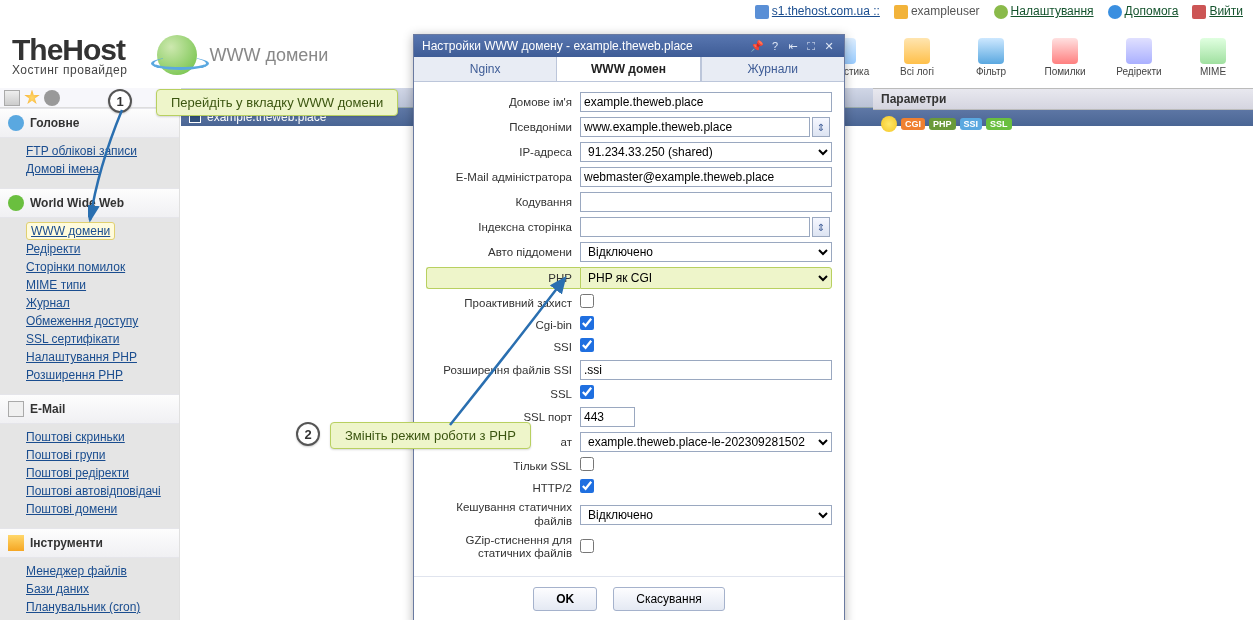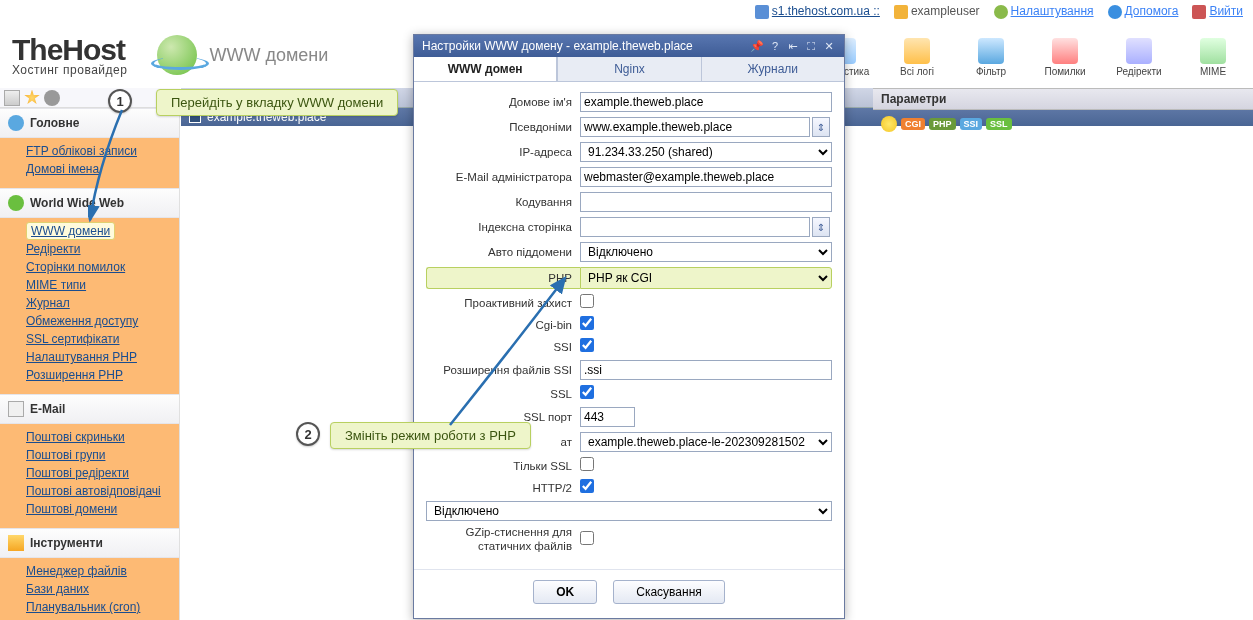--- a/index.html
+++ b/index.html
@@ -3,21 +3,21 @@
 <meta charset="utf-8">
 <style>
 * { box-sizing: border-box; margin: 0; padding: 0; }
 body { font-family: Arial, Helvetica, sans-serif; font-size: 12px; background: #fff; color: #333; width: 1253px; height: 620px; overflow: hidden; position: relative; }
 a { text-decoration: underline; color: #1a4d8f; cursor: pointer; }
 
 
 .topbar { position: absolute; top: 0; right: 0; display: flex; align-items: center; gap: 14px; padding: 4px 10px; font-size: 12px; }
 .topbar .server { color: #1a4d8f; }
 .topbar .user { color: #555; }
-.topbar a { color: #3b82f6; }
+.topbar a { color: #14532d; }
 .topbar .ico { display: inline-block; width: 14px; height: 14px; vertical-align: middle; margin-right: 3px; }
 .ico-server { background: #5a8fd6; border-radius: 2px; }
 .ico-user { background: #f2b33a; border-radius: 2px; }
 .ico-gear { background: #8aba4a; border-radius: 50%; }
 .ico-help { background: #3a8fe0; border-radius: 50%; }
 .ico-exit { background: #c55; border-radius: 2px; }
 
 
 .header { position: absolute; top: 26px; left: 0; right: 0; height: 58px; display: flex; align-items: center; }
 .logo { margin-left: 12px; }
@@ -40,21 +40,21 @@
 .ti-mime { background: linear-gradient(#e0ffe0,#a0e0a0); }
 
 
 .left-toolbar { position: absolute; top: 88px; left: 0; width: 180px; height: 20px; display: flex; align-items: center; gap: 4px; padding-left: 4px; background: #f7f7fb; border-bottom: 1px solid #ddd; }
 .left-toolbar .lti { width: 16px; height: 16px; }
 .lti-list { background: linear-gradient(#eee,#ccc); border:1px solid #aaa; }
 .lti-star { background: radial-gradient(circle,#ffd76a,#f5a623); clip-path: polygon(50% 0,61% 35%,98% 35%,68% 57%,79% 91%,50% 70%,21% 91%,32% 57%,2% 35%,39% 35%); }
 .lti-gear { background: #999; border-radius: 50%; }
 
 
-.sidebar { position: absolute; top: 108px; left: 0; width: 180px; bottom: 0; overflow: auto; border-right: 1px solid #e0e0e0; background: #fdba74; }
+.sidebar { position: absolute; top: 108px; left: 0; width: 180px; bottom: 0; overflow: auto; border-right: 1px solid #e0e0e0; background: #e5e5e5; }
 .sb-section { padding: 6px 8px; font-weight: bold; color: #333; display: flex; align-items: center; gap: 6px; background: linear-gradient(#fdfdfd,#f0f0f3); border-top:1px solid #e5e5ea; border-bottom:1px solid #e5e5ea; }
 .sb-section .si { width:16px; height:16px; }
 .si-home { background:#5aa8e0; border-radius:50%; }
 .si-www { background:#6abf3f; border-radius:50%; }
 .si-mail { background:#f0f0f0; border:1px solid #aaa; }
 .si-tools { background: linear-gradient(#ffd76a,#f5a623); }
 .sb-items { padding: 4px 0 10px 26px; }
 .sb-items a { display: block; padding: 2px 0; font-size: 12px; color: #1a4d8f; }
 .sb-active { background: #fffbdc; border:1px solid #e0d070; border-radius:3px; padding:1px 4px !important; display:inline-block !important; }
 
@@ -210,22 +210,22 @@
     <span class="t">Настройки WWW домену - example.theweb.place</span>
     <span class="dlg-ctrls">
       <span>📌</span>
       <span>?</span>
       <span>⇤</span>
       <span>⛶</span>
       <span>✕</span>
     </span>
   </div>
   <div class="dlg-tabs">
+    <div class="dlg-tab">Nginx</div>
     <div class="dlg-tab active">WWW домен</div>
-    <div class="dlg-tab">Nginx</div>
     <div class="dlg-tab">Журнали</div>
   </div>
   <div class="dlg-body">
     <div class="frow">
         <div class="lbl">Домове ім'я</div>
         <div class="ctl"><input type="text" value="example.theweb.place" style=""></div>
       </div>
     <div class="frow">
         <div class="lbl">Псевдоніми</div>
         <div class="ctl"><input type="text" class="with-btn" value="www.example.theweb.place" style=""><span class="sidebtn">⇕</span></div>
@@ -284,20 +284,21 @@
       </div>
     <div class="frow">
         <div class="lbl">Тільки SSL</div>
         <div class="ctl"><input type="checkbox" style=""></div>
       </div>
     <div class="frow">
         <div class="lbl">HTTP/2</div>
         <div class="ctl"><input type="checkbox" checked="" style=""></div>
       </div>
     <div class="frow">
+        <div class="lbl multi">Кешування статичних файлів</div>
         <div class="ctl"><select><option>Відключено</option></select></div>
       </div>
     <div class="frow">
         <div class="lbl multi">GZip-стиснення для статичних файлів</div>
         <div class="ctl"><input type="checkbox" style=""></div>
       </div>
   </div>
   <div class="dlg-buttons">
     <button class="primary">OK</button>
     <button>Скасування</button>

